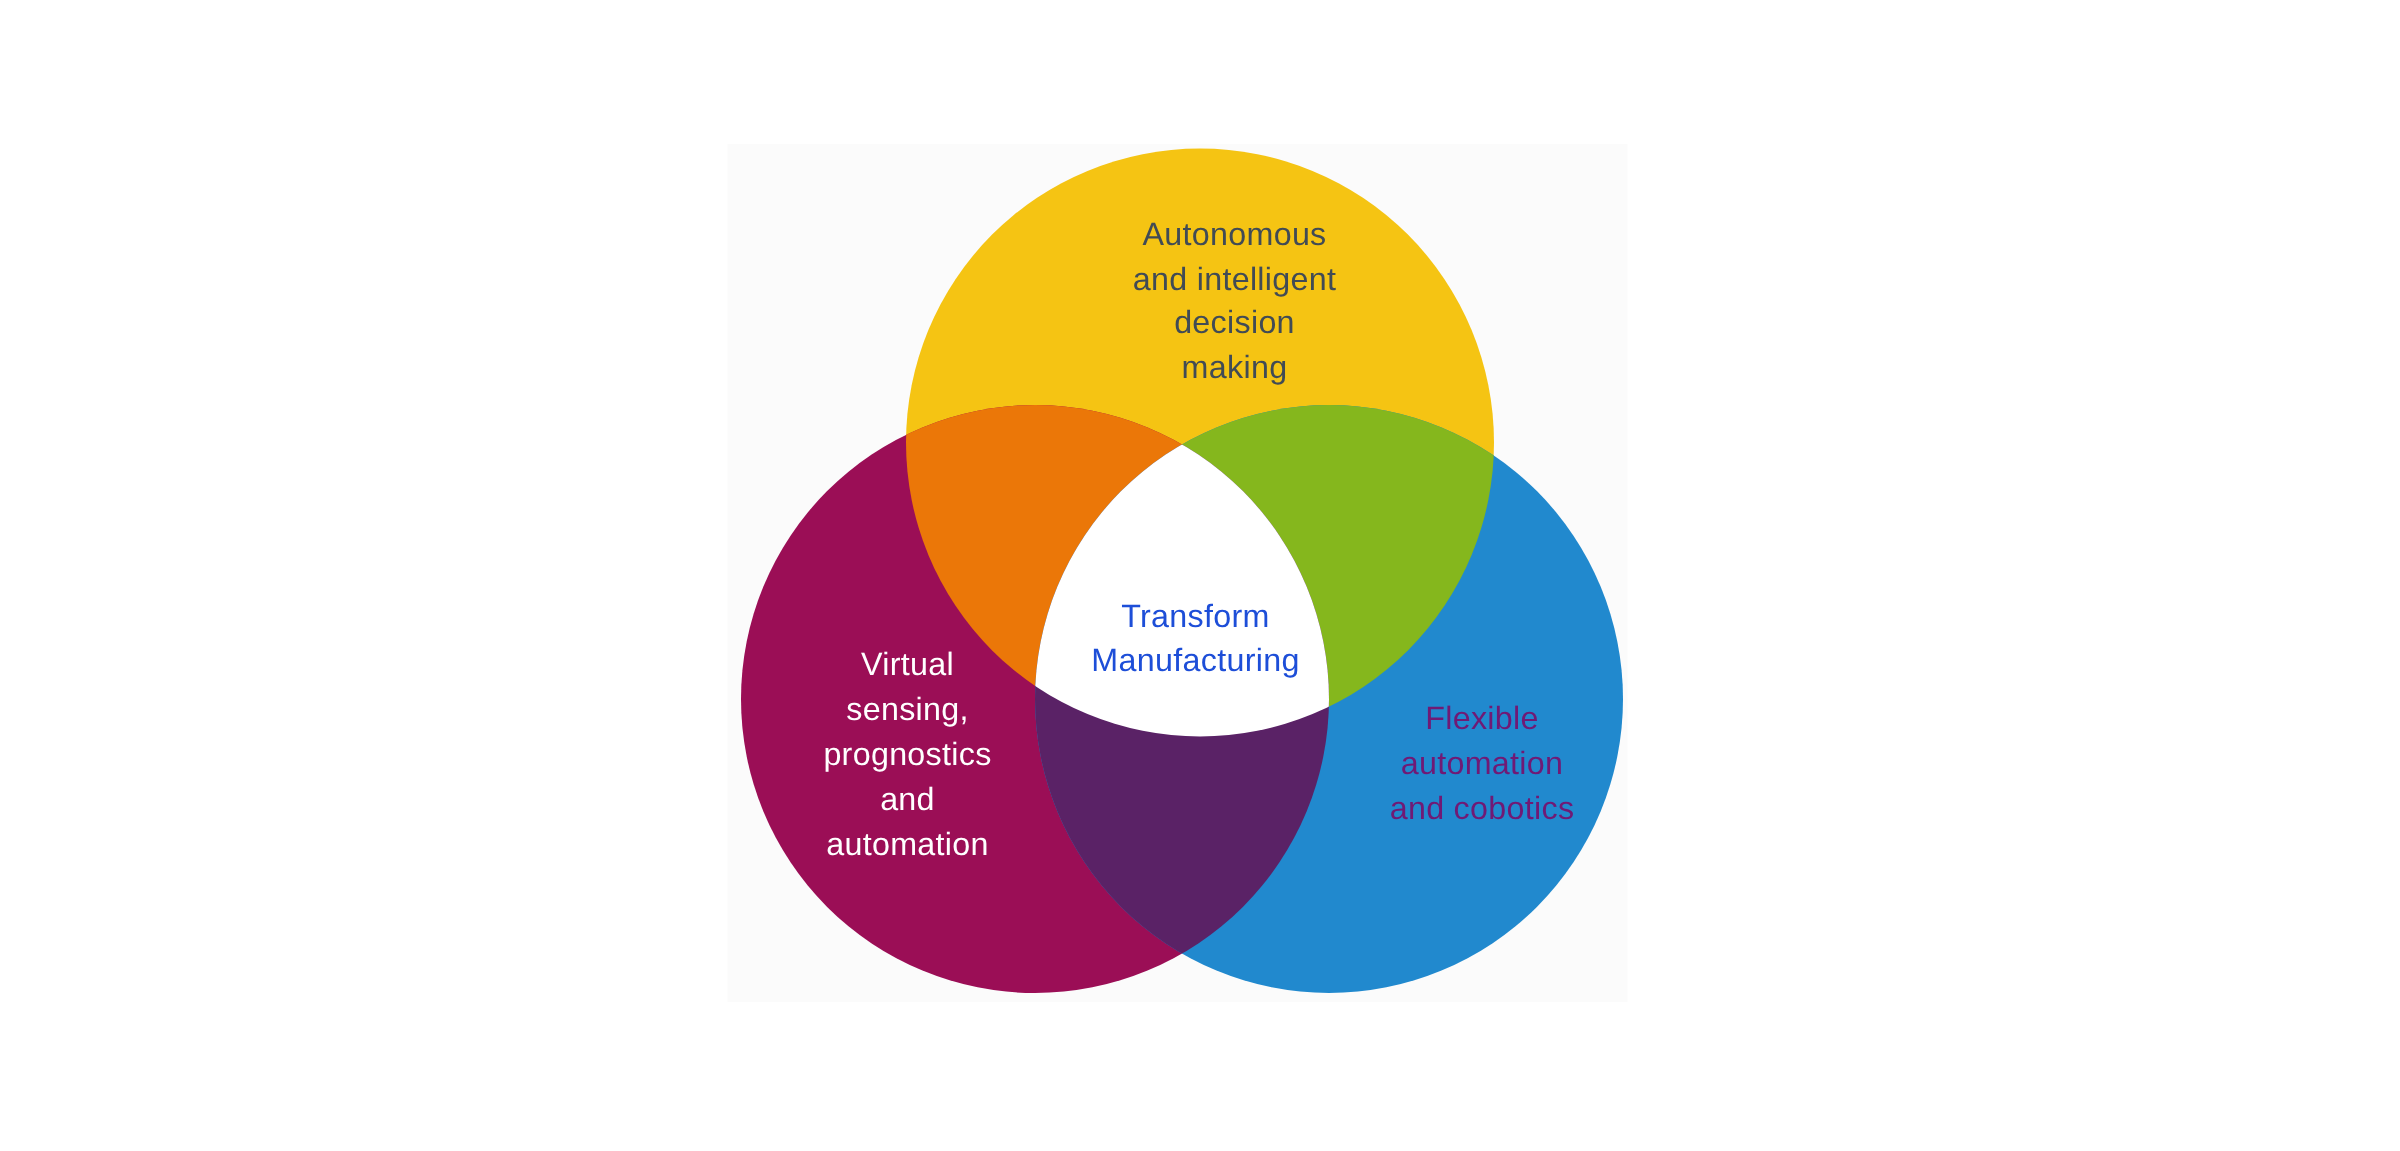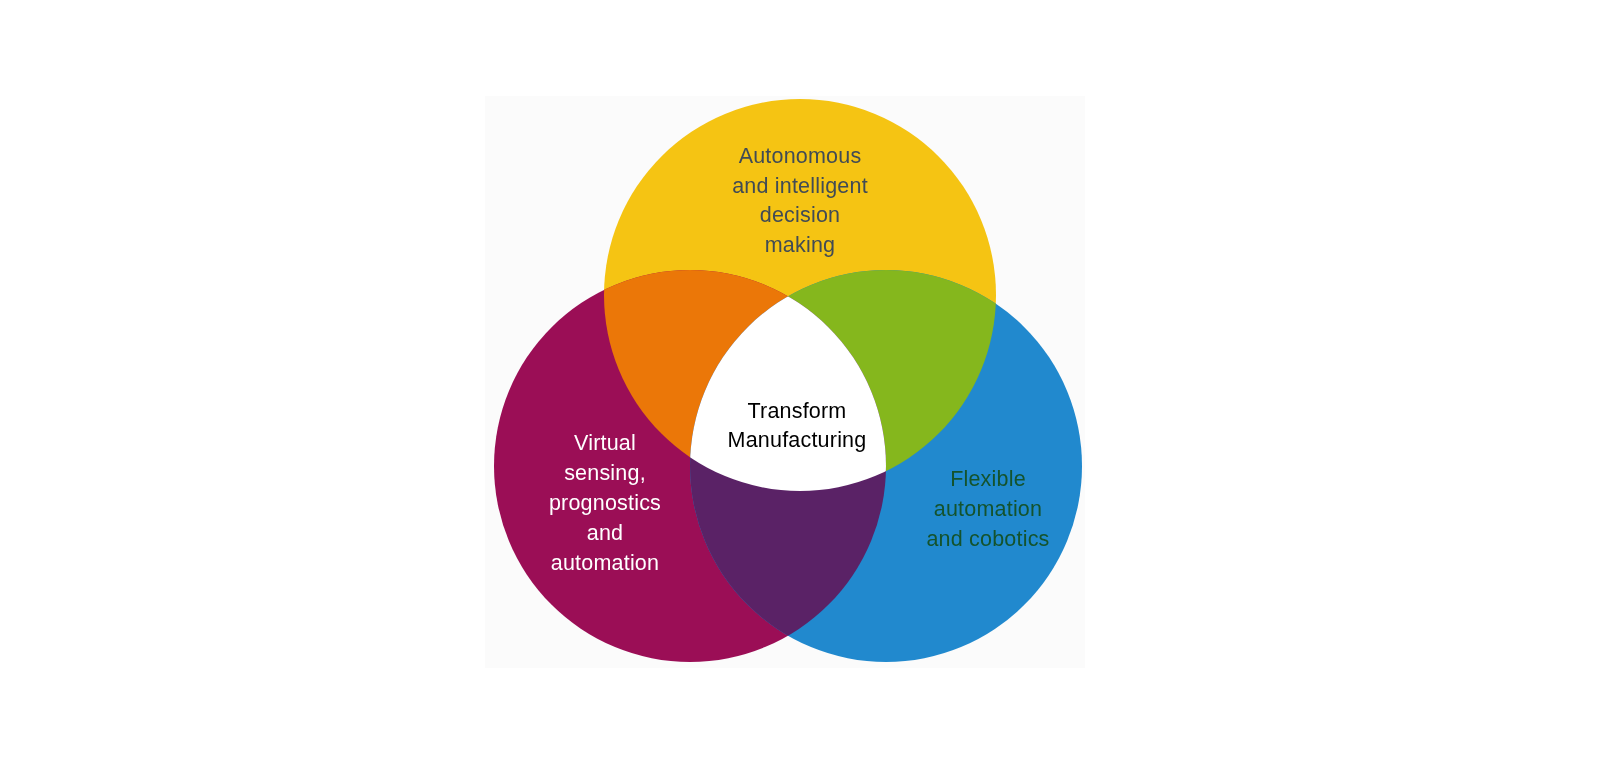--- a/index.html
+++ b/index.html
@@ -64,31 +64,31 @@
       <circle cx="886" cy="466" r="196" fill="#5A2266"></circle>
     </g>
 
     <g clip-path="url(#clip-top)">
       <g clip-path="url(#clip-left)">
         <circle cx="886" cy="466" r="196" fill="#FFFFFF"></circle>
       </g>
     </g>
   </svg>
 
-  <div class="label label-top" style="color: rgb(65, 75, 85);">Autonomous
+  <div class="label label-top" style="color: rgb(65, 75, 85); margin-left: 23px;">Autonomous
 and intelligent
 decision
 making</div>
 
   <div class="label label-left" style="color: rgb(255, 255, 255);">Virtual
 sensing,
 prognostics
 and
 automation</div>
 
-  <div class="label label-right" style="color: #14532d;">Flexible
+  <div class="label label-right" style="color: #701a75;">Flexible
 automation
 and cobotics</div>
 
-  <div class="label label-center" style="color: #000000;">Transform
+  <div class="label label-center" style="color: #1d4ed8;">Transform
 Manufacturing</div>
 
 </div>
 
 </body></html>

